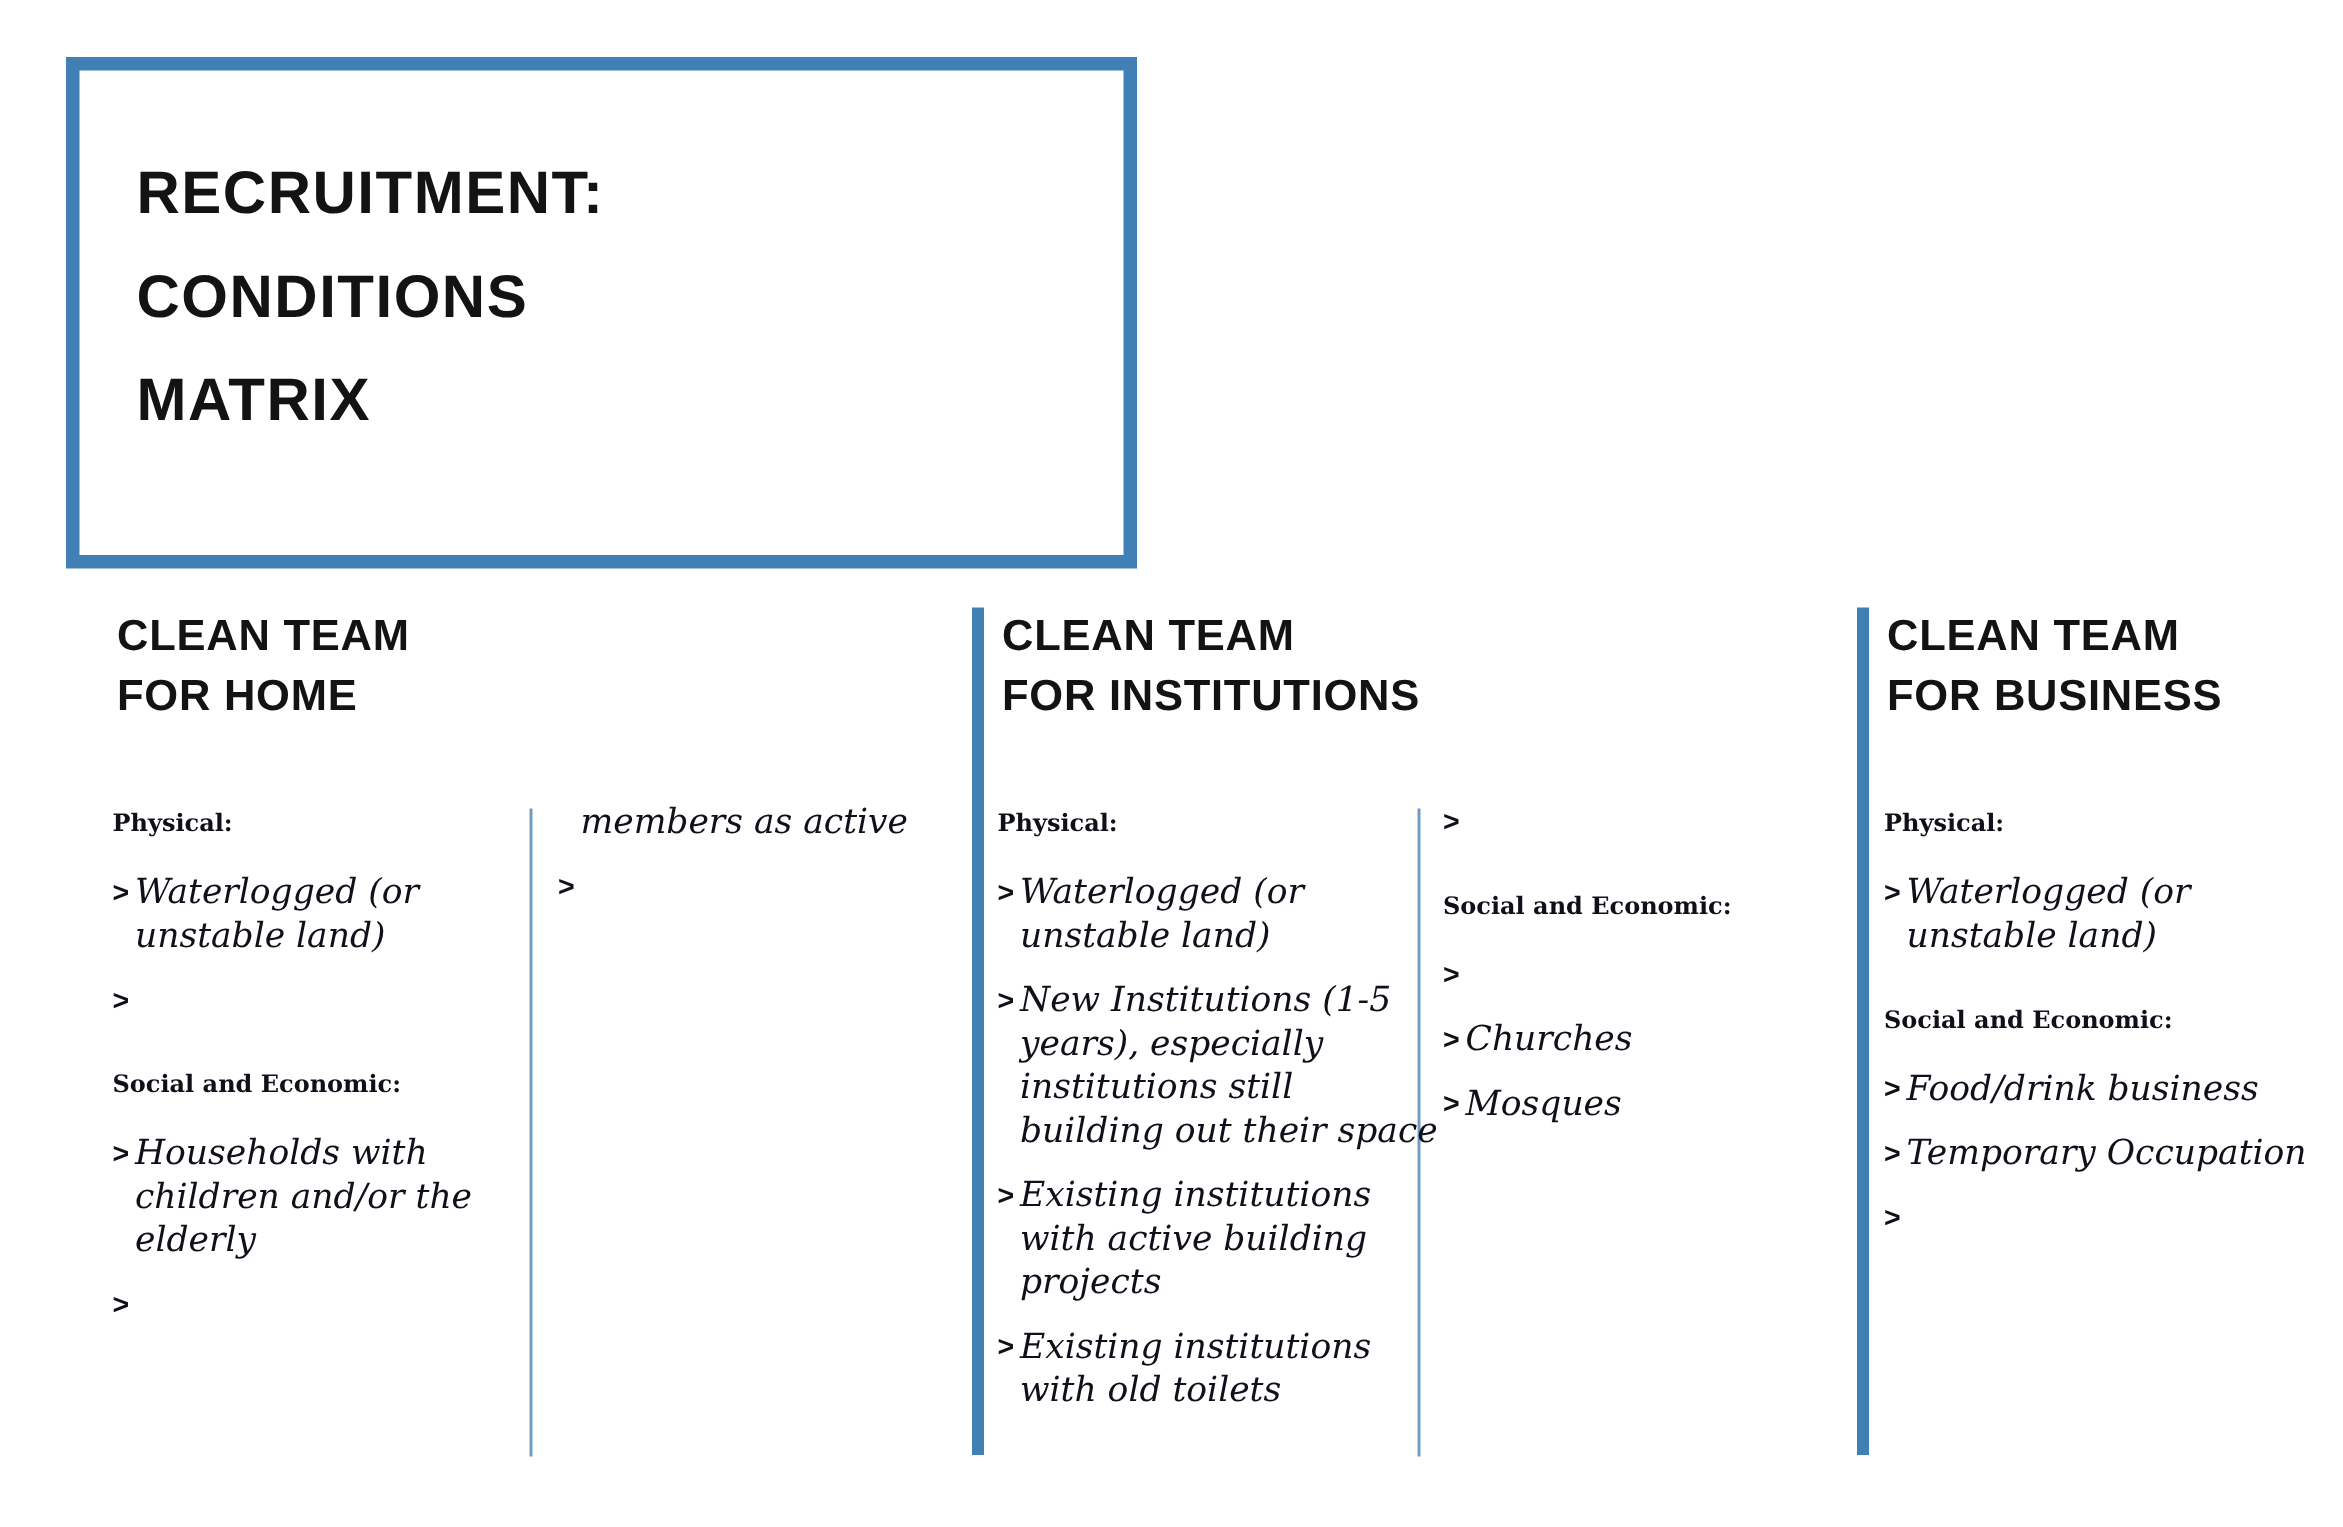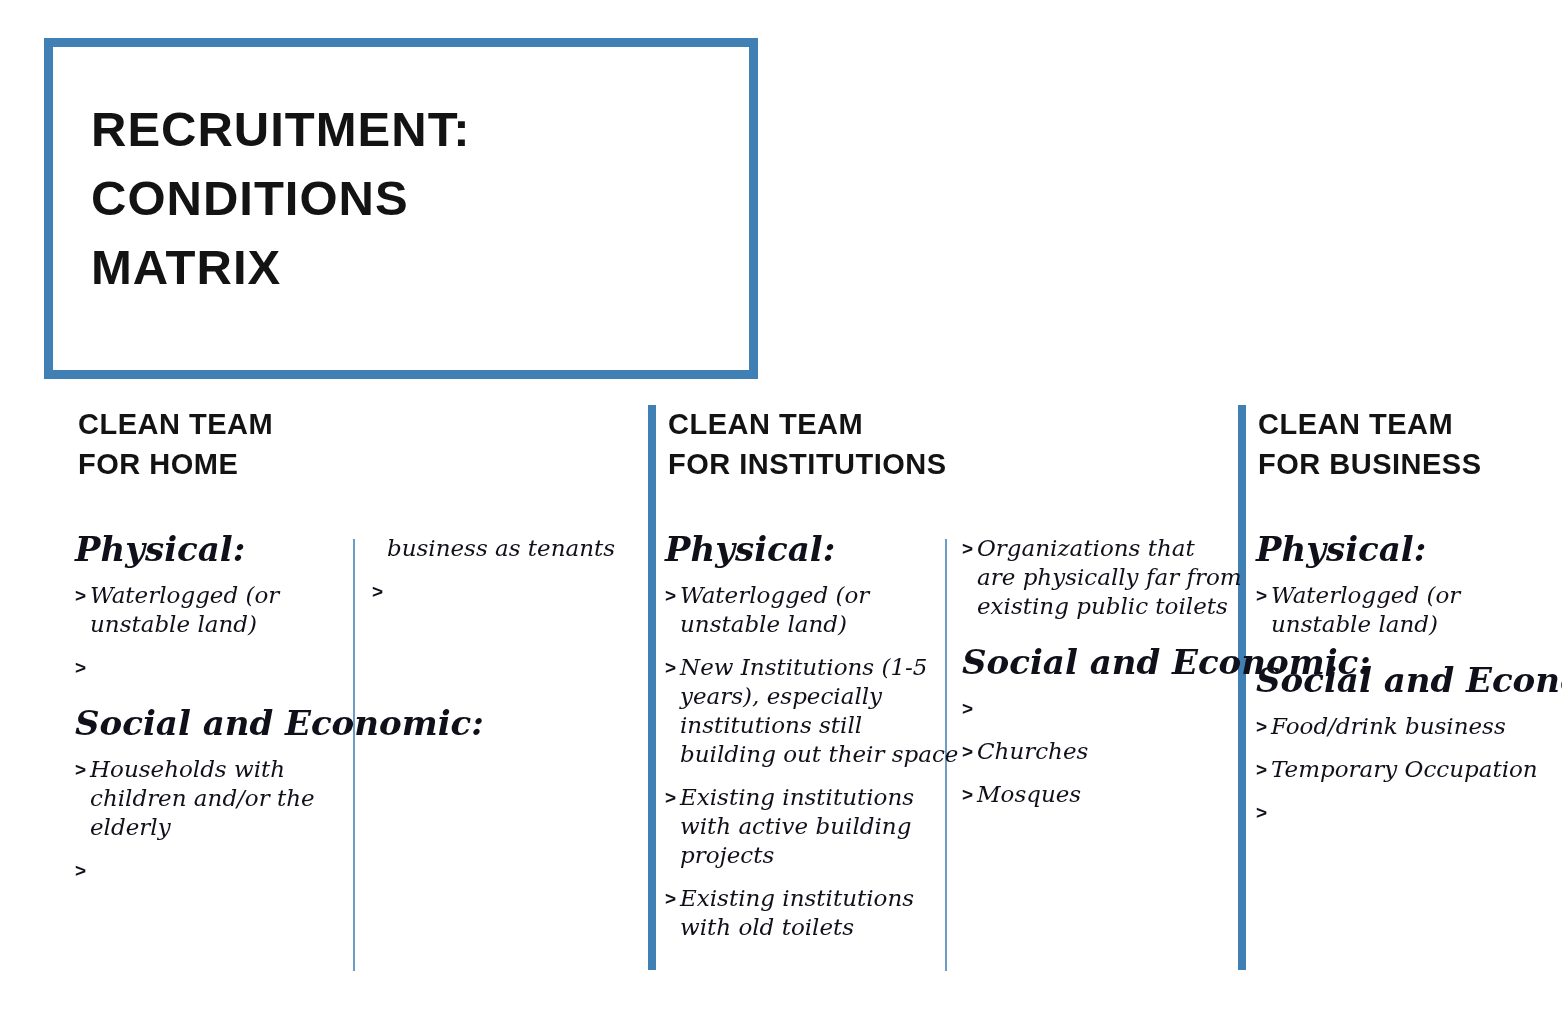--- a/index.html
+++ b/index.html
@@ -23,21 +23,21 @@
     width: 714px; height: 341px;
     border: 9px solid var(--blue);
     box-sizing: border-box;
     background: #ffffff;
   }
   .title-text {
     position: absolute;
     left: 38px; top: 48px;
     font-family: "Liberation Sans", sans-serif;
     font-weight: 700;
-    font-size: 49px;
+    font-size: 40px;
     line-height: 69px;
     letter-spacing: 1px;
     color: var(--ink);
     white-space: pre-line;
   }
   .sec-heading {
     position: absolute;
     margin: 0;
     font-family: "Liberation Sans", sans-serif;
     font-weight: 700;
@@ -70,23 +70,22 @@
   .cond-col.home-a { left: 75px; }
   .cond-col.home-b { left: 372px; }
   .cond-col.inst-a { left: 665px; }
   .cond-col.inst-b { left: 962px; }
   .cond-col.biz-a  { left: 1256px; }
   .blk { white-space: pre; }
   .blk + .blk { margin-top: 14px; }
   .blk-header + .blk { margin-top: 17px; }
   .blk + .blk-header { margin-top: 26px; }
   .blk-header {
-    font-style: italic;
     font-weight: 700;
-    font-size: 34px;
+    font-size: 16px;
     line-height: 30px;
   }
   .blk-bullet { display: flex; }
   .blk-bullet .marker {
     flex: 0 0 15px;
     width: 15px;
     font-family: "Liberation Sans", sans-serif;
     font-weight: 700;
     font-style: normal;
     font-size: 19px;
@@ -133,43 +132,41 @@
 unstable land)</span></div>
       <div class="blk blk-bullet"><span class="marker">&gt;</span></div>
       <div class="blk blk-header">Social and Economic:</div>
       <div class="blk blk-bullet"><span class="marker">&gt;</span><span class="txt">Households with
 children and/or the
 elderly</span></div>
       <div class="blk blk-bullet"><span class="marker">&gt;</span></div>
     </div>
 
   <div class="cond-col home-b">
-      <div class="blk blk-continuation">business as tenants</div>
+      <div class="blk blk-continuation">members as active</div>
       <div class="blk blk-bullet"><span class="marker">&gt;</span></div>
     </div>
 
   <div class="cond-col inst-a">
       <div class="blk blk-header">Physical:</div>
       <div class="blk blk-bullet"><span class="marker">&gt;</span><span class="txt">Waterlogged (or
 unstable land)</span></div>
       <div class="blk blk-bullet"><span class="marker">&gt;</span><span class="txt">New Institutions (1-5
 years), especially
 institutions still
 building out their space</span></div>
       <div class="blk blk-bullet"><span class="marker">&gt;</span><span class="txt">Existing institutions
 with active building
 projects</span></div>
       <div class="blk blk-bullet"><span class="marker">&gt;</span><span class="txt">Existing institutions
 with old toilets</span></div>
     </div>
 
   <div class="cond-col inst-b">
-      <div class="blk blk-bullet"><span class="marker">&gt;</span><span class="txt">Organizations that
-are physically far from
-existing public toilets</span></div>
+      <div class="blk blk-bullet"><span class="marker">&gt;</span></div>
       <div class="blk blk-header">Social and Economic:</div>
       <div class="blk blk-bullet"><span class="marker">&gt;</span></div>
       <div class="blk blk-bullet"><span class="marker">&gt;</span><span class="txt">Churches</span></div>
       <div class="blk blk-bullet"><span class="marker">&gt;</span><span class="txt">Mosques</span></div>
     </div>
 
   <div class="cond-col biz-a">
       <div class="blk blk-header">Physical:</div>
       <div class="blk blk-bullet"><span class="marker">&gt;</span><span class="txt">Waterlogged (or
 unstable land)</span></div>

